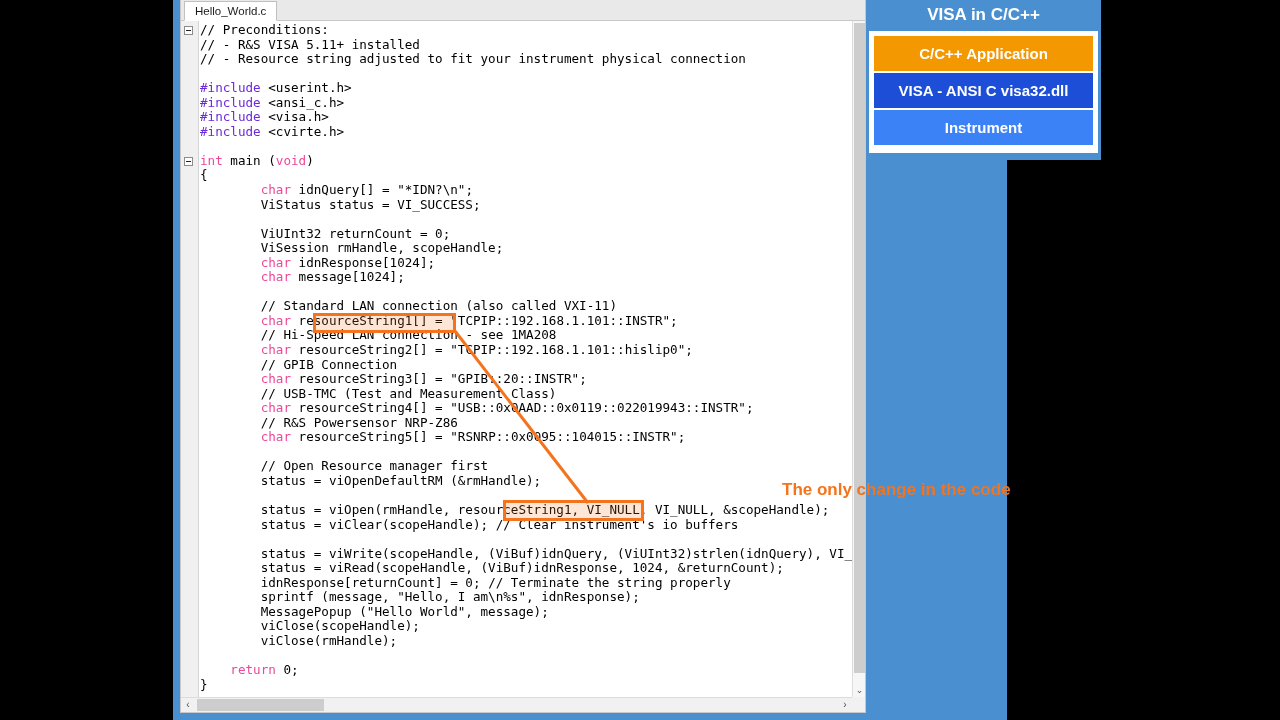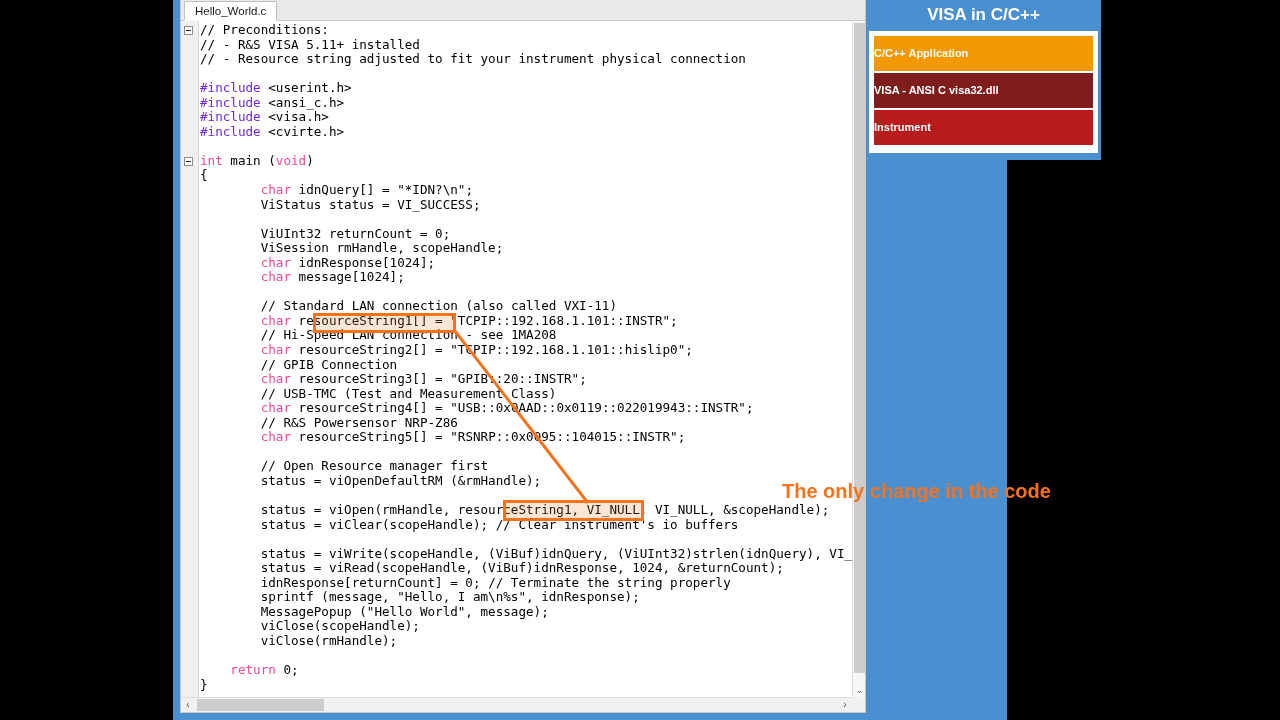--- a/index.html
+++ b/index.html
@@ -79,33 +79,33 @@
   #diagram-title{
     position:absolute;left:0;top:5px;width:100%;text-align:center;
     font-size:17px;font-weight:bold;color:#ffffff;
   }
   #stack{
     position:absolute;left:3px;top:31px;width:229px;height:122px;
     background:#ffffff;box-sizing:border-box;padding:5px;
   }
   .layer{
     width:100%;height:35px;margin-bottom:2px;box-sizing:border-box;
-    line-height:35px;font-size:11px;font-weight:bold;
+    text-align:center;line-height:35px;font-size:15px;font-weight:bold;
     color:#ffffff;
   }
   .layer.last{margin-bottom:0;}
   
   #overlay{position:absolute;left:0;top:0;width:934px;height:720px;pointer-events:none;}
   .hlbox{
     position:absolute;box-sizing:border-box;
     border:3px solid #f4731c;background:rgba(244,115,28,0.18);
   }
   #annot-text{
     position:absolute;left:609px;top:480px;
-    font-size:20px;font-weight:bold;color:#f4731c;white-space:nowrap;text-align:center;
+    font-size:17px;font-weight:bold;color:#f4731c;white-space:nowrap;text-align:center;
   }
 </style>
 </head>
 <body>
 
 <div id="window">
 
   <div id="editor-pane">
 
     <div id="tabstrip">
@@ -130,22 +130,22 @@
       <div id="hthumb"></div>
       <div id="hright">›</div>
     </div>
     <div id="corner"></div>
   </div>
 
   <div id="diagram">
     <div id="diagram-title">VISA in C/C++</div>
     <div id="stack">
       <div class="layer" style="background: rgb(243, 152, 0);">C/C++ Application</div>
-      <div class="layer" style="background: #7f1d1d;">VISA  - ANSI C visa32.dll</div>
-      <div class="layer last" style="background: #b91c1c;">Instrument</div>
+      <div class="layer" style="background: #1d4ed8;">VISA  - ANSI C visa32.dll</div>
+      <div class="layer last" style="background: #3b82f6;">Instrument</div>
     </div>
   </div>
 
   <div id="overlay">
     <svg width="934" height="720" style="position:absolute;left:0;top:0;">
       <line x1="282" y1="331" x2="415" y2="503" stroke="#f4731c" stroke-width="3"></line>
     </svg>
     <div class="hlbox" style="left:140px;top:313px;width:143px;height:20px;"></div>
     <div class="hlbox" style="left:330px;top:500px;width:141px;height:21px;"></div>
     <div id="annot-text">The only change in the code</div>

